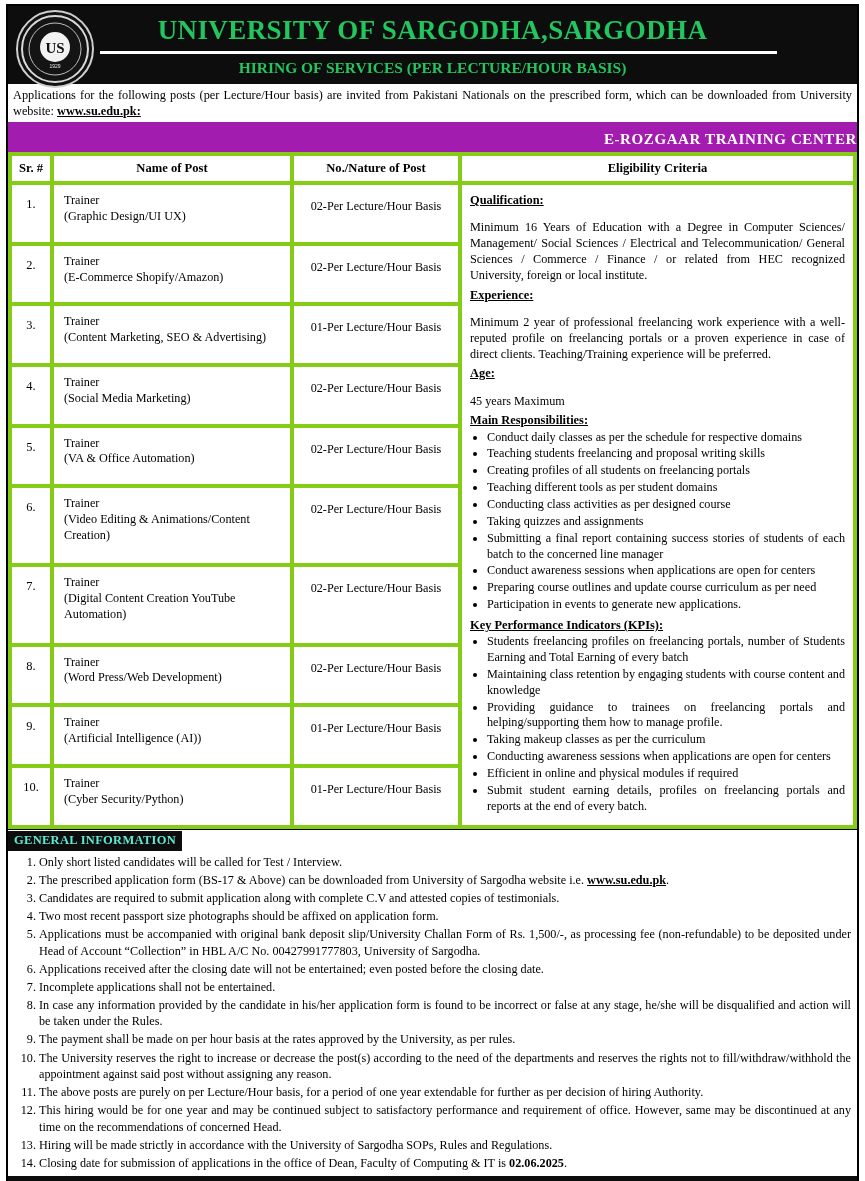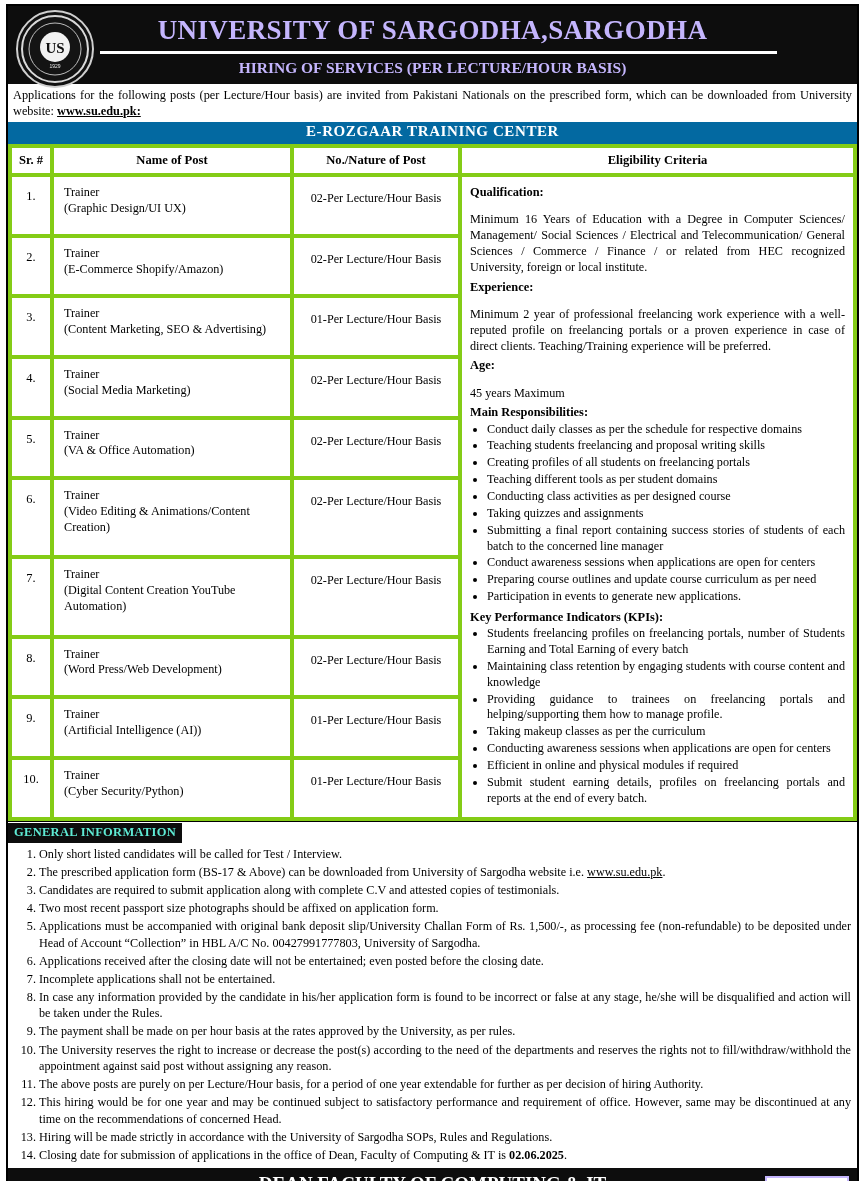--- a/index.html
+++ b/index.html
@@ -15,21 +15,21 @@
     padding:4px 6px 6px 6px;
     background:#fff;
   }
   .outer{
     border:2px solid #000;
     padding:0;
   }
   
   .header{
     background:#0d0d0d;
-    color:#c4b5fd;
+    color:#22c55e;
     padding:4px 0 2px 0;
     position:relative;
     text-align:center;
   }
   .logo{
     position:absolute;
     left:8px;
     top:4px;
     width:74px;
     height:74px;
@@ -62,27 +62,27 @@
   
   .intro{
     font-size:12.3px;
     line-height:1.32;
     padding:3px 5px 2px 5px;
     text-align:justify;
   }
   .intro .link{font-weight:bold;text-decoration:underline;}
   
   .center-bar{
-    background:#0369a1;
+    background:#a21caf;
     color:#fff;
-    text-align:center;
+    text-align:right;
     font-size:15px;
     font-weight:bold;
     letter-spacing:.6px;
-    padding:1px 0 4px 0;
+    padding:9px 0 4px 0;
     margin:1px 0 0 0;
   }
   
   table.jobs{
     width:100%;
     border-collapse:collapse;
     font-size:12.2px;
   }
   table.jobs th, table.jobs td{
     border:4px solid #84cc16;
@@ -113,20 +113,21 @@
     font-size:12.2px;
   }
   td.elig{
     padding:4px 8px 6px 8px;
     line-height:1.3;
     font-size:12.2px;
   }
   .elig h4{
     margin:3px 0 1px 0;
     font-size:12.4px;
+    text-decoration:underline;
     font-weight:bold;
   }
   .elig p{margin:12px 0 2px 0;text-align:justify;}
   .elig ul{
     margin:1px 0 4px 0;
     padding-left:17px;
   }
   .elig ul li{
     margin:0 0 1px 0;
     text-align:justify;
@@ -148,21 +149,21 @@
     padding-left:31px;
     font-size:12.2px;
     line-height:1.36;
   }
   ol.gi li{
     margin-bottom:1.5px;
     text-align:justify;
     padding-right:6px;
   }
   ol.gi li b{font-weight:bold;}
-  ol.gi li .u{text-decoration:underline;font-weight:normal;margin-top:16px;}
+  ol.gi li .u{text-decoration:underline;font-weight:bold;margin-top:16px;}
   
   .footer{
     background:#0d0d0d;
     color:#fff;
     text-align:center;
     padding:5px 0 6px 0;
     position:relative;
   }
   .footer .l1{font-size:19px;font-weight:bold;line-height:1.2;}
   .footer .l2{font-size:17px;font-weight:bold;line-height:1.25;}

